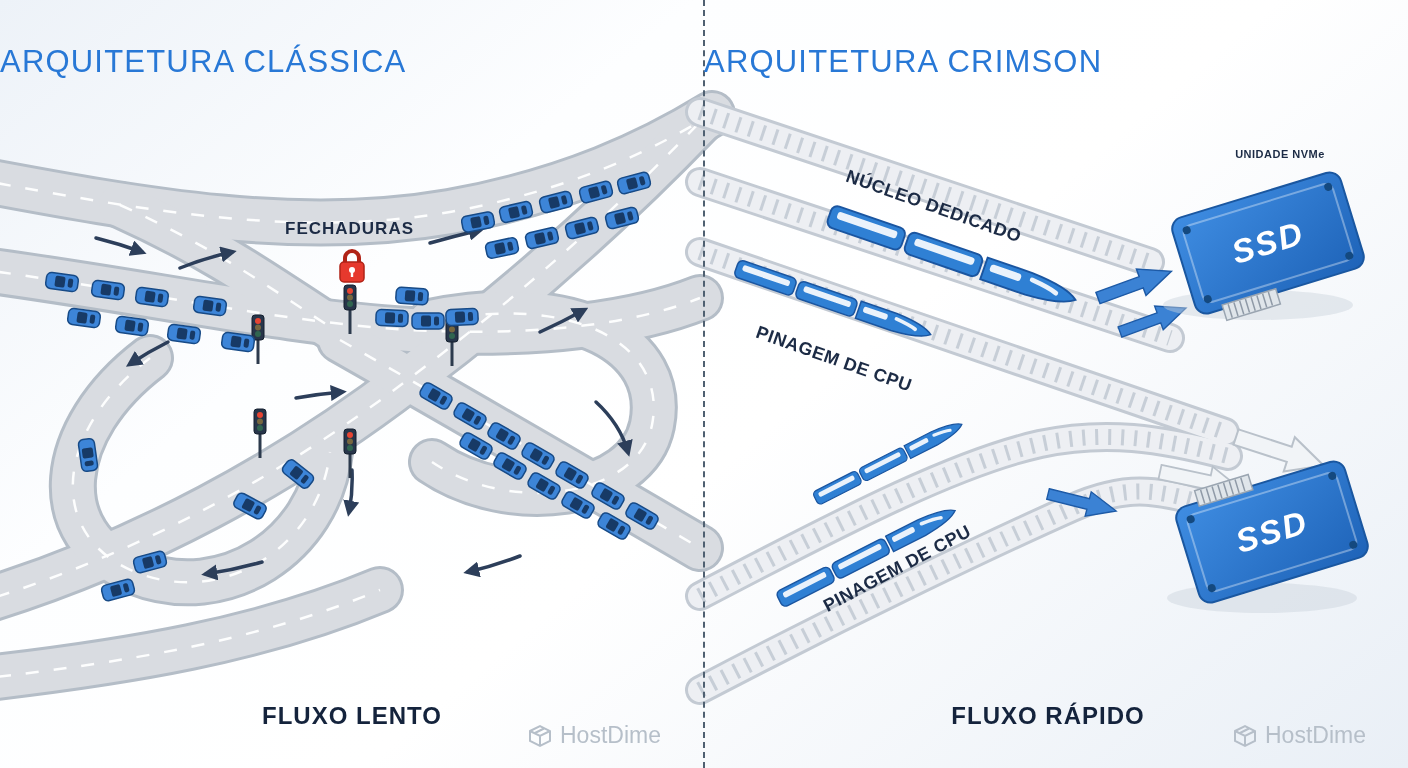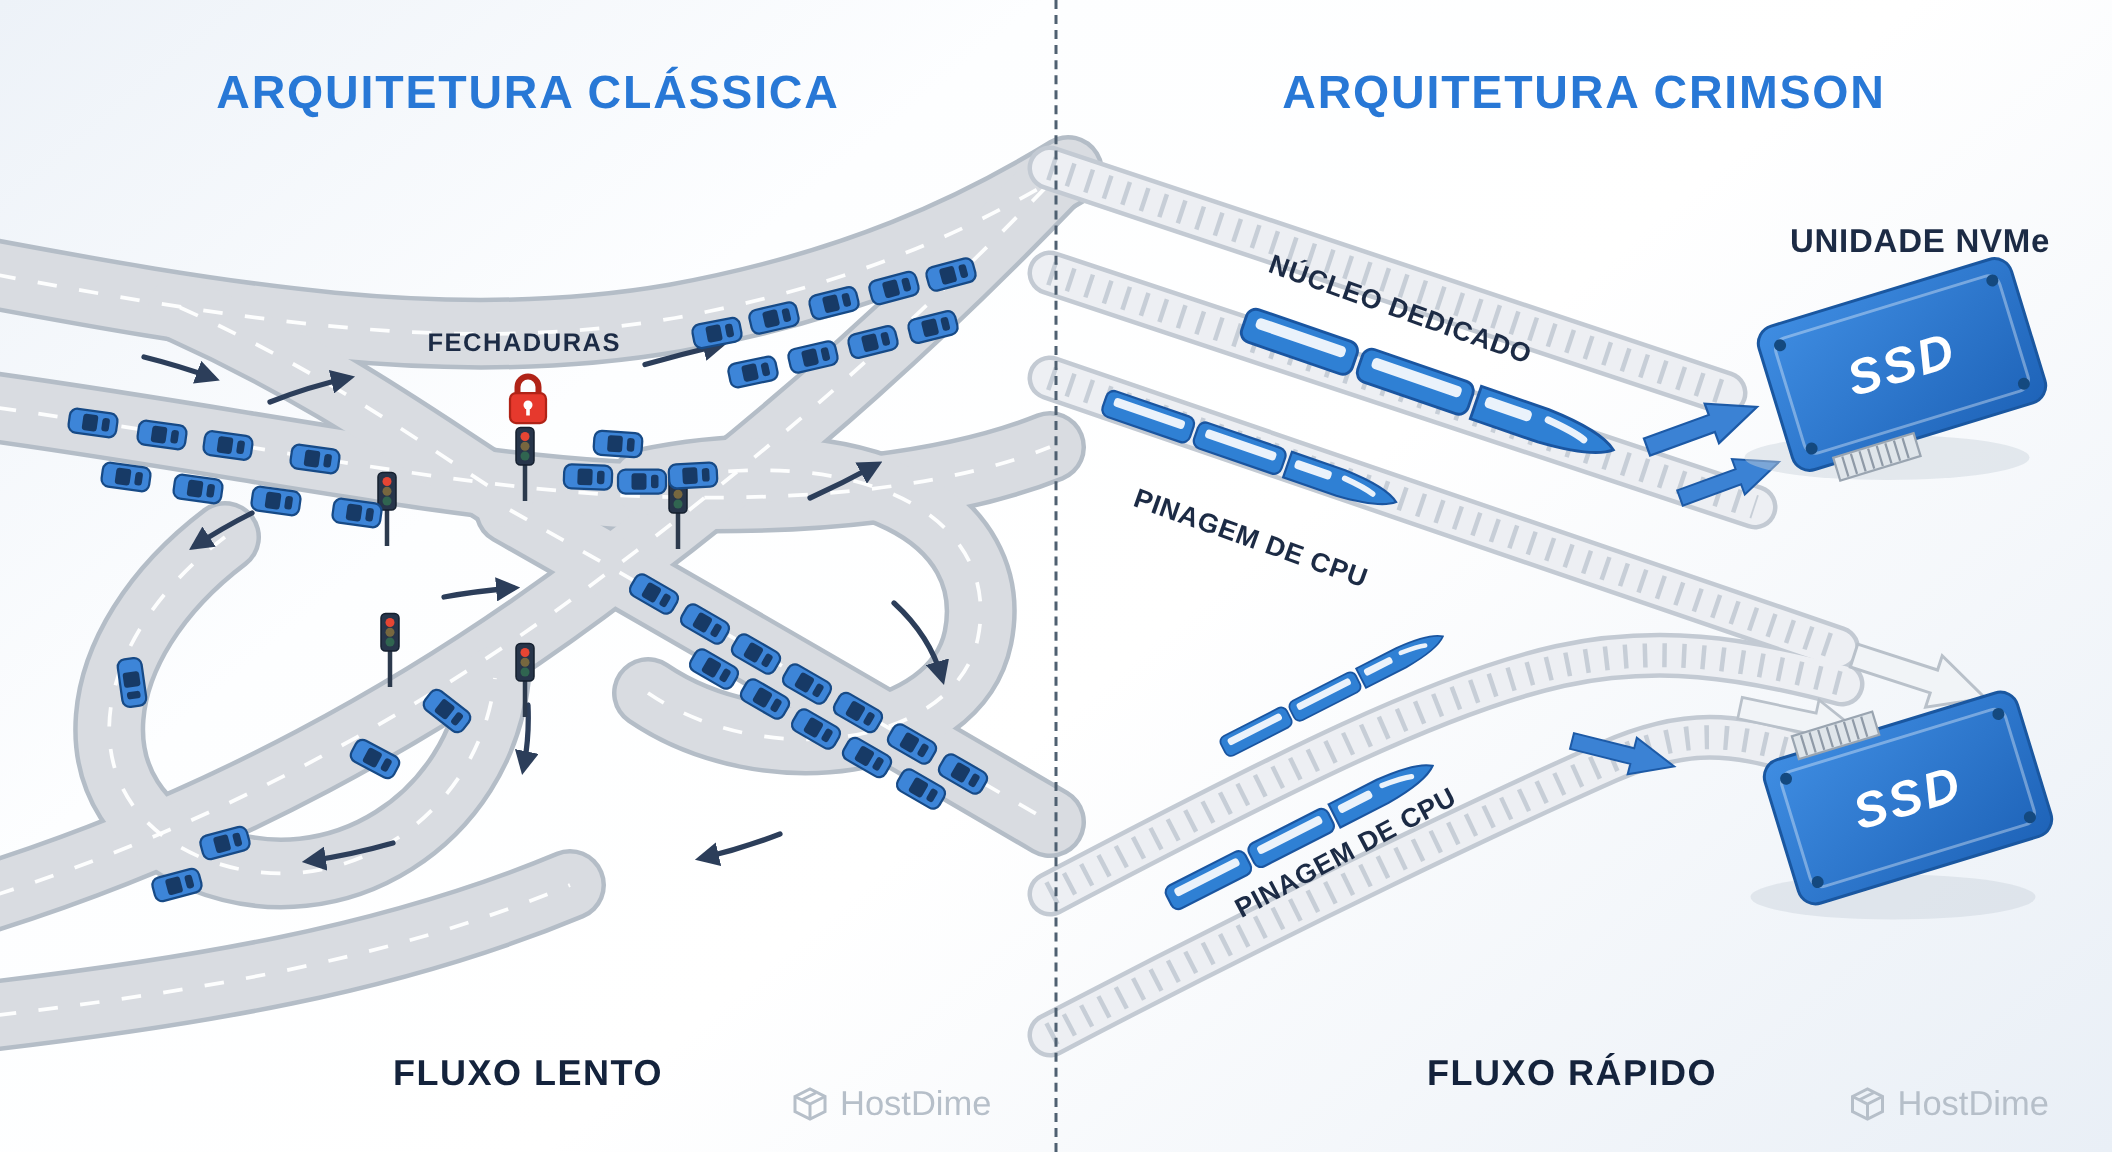--- a/index.html
+++ b/index.html
@@ -21,31 +21,31 @@
   .track-ties{fill:none;stroke:#c0c8d1;stroke-width:16;stroke-dasharray:3 10;opacity:.85}
 
   .flow-arrow{fill:none;stroke:#2c3e5a;stroke-width:3.5;stroke-linecap:round}
   .blue-arrow{fill:#3b82d4;stroke:#1d5aa6;stroke-width:1.5}
   .open-arrow{fill:#f1f4f7;stroke:#b9c1ca;stroke-width:2}
 
   .ssd-text{font-family:"Liberation Sans",sans-serif;font-size:33px;font-weight:bold;
     font-style:italic;fill:#ffffff;text-anchor:middle;letter-spacing:2px}
 
   
-  .title{position:absolute;top:44px;width:704px;text-align:center;font-size:31px;
-    font-weight:700;letter-spacing:1.2px;color:#2878d6;z-index:5}
+  .title{position:absolute;top:44px;width:704px;text-align:left;font-size:31px;
+    font-weight:400;letter-spacing:1.2px;color:#2878d6;z-index:5}
   #title-left{left:0}
   #title-right{left:704px}
   .flow-label{position:absolute;top:702px;width:704px;text-align:center;font-size:24px;
     font-weight:600;color:#14233c;letter-spacing:1px;z-index:5}
   #flow-left{left:0}
   #flow-right{left:696px}
   .small-label{position:absolute;color:#1c2b45;font-weight:700;z-index:5;white-space:nowrap}
   #label-fechaduras{left:285px;top:219px;width:150px;font-size:17px;letter-spacing:1px}
-  #label-nvme{left:1190px;top:148px;width:180px;text-align:center;font-size:22px;letter-spacing:.5px}
+  #label-nvme{left:1190px;top:148px;width:180px;text-align:center;font-size:11px;letter-spacing:.5px}
   .rot{transform-origin:0 0}
   #label-nucleo{left:850px;top:166px;transform:rotate(19.5deg);font-size:18px;letter-spacing:.5px}
   #label-pinagem-top{left:760px;top:322px;transform:rotate(19.5deg);font-size:18px;letter-spacing:.5px}
   #label-pinagem-bottom{left:820px;top:598px;transform:rotate(-28deg);font-size:18px;letter-spacing:.5px}
   .divider{position:absolute;left:703px;top:0;height:768px;width:0;
     border-left:2px dashed #4f6071;z-index:4}
   .logo{position:absolute;display:flex;align-items:center;gap:7px;color:#b6bfc9;
     font-weight:400;font-size:23px;z-index:5}
   #logo-left{left:527px;top:722px}
   #logo-right{left:1232px;top:722px}

